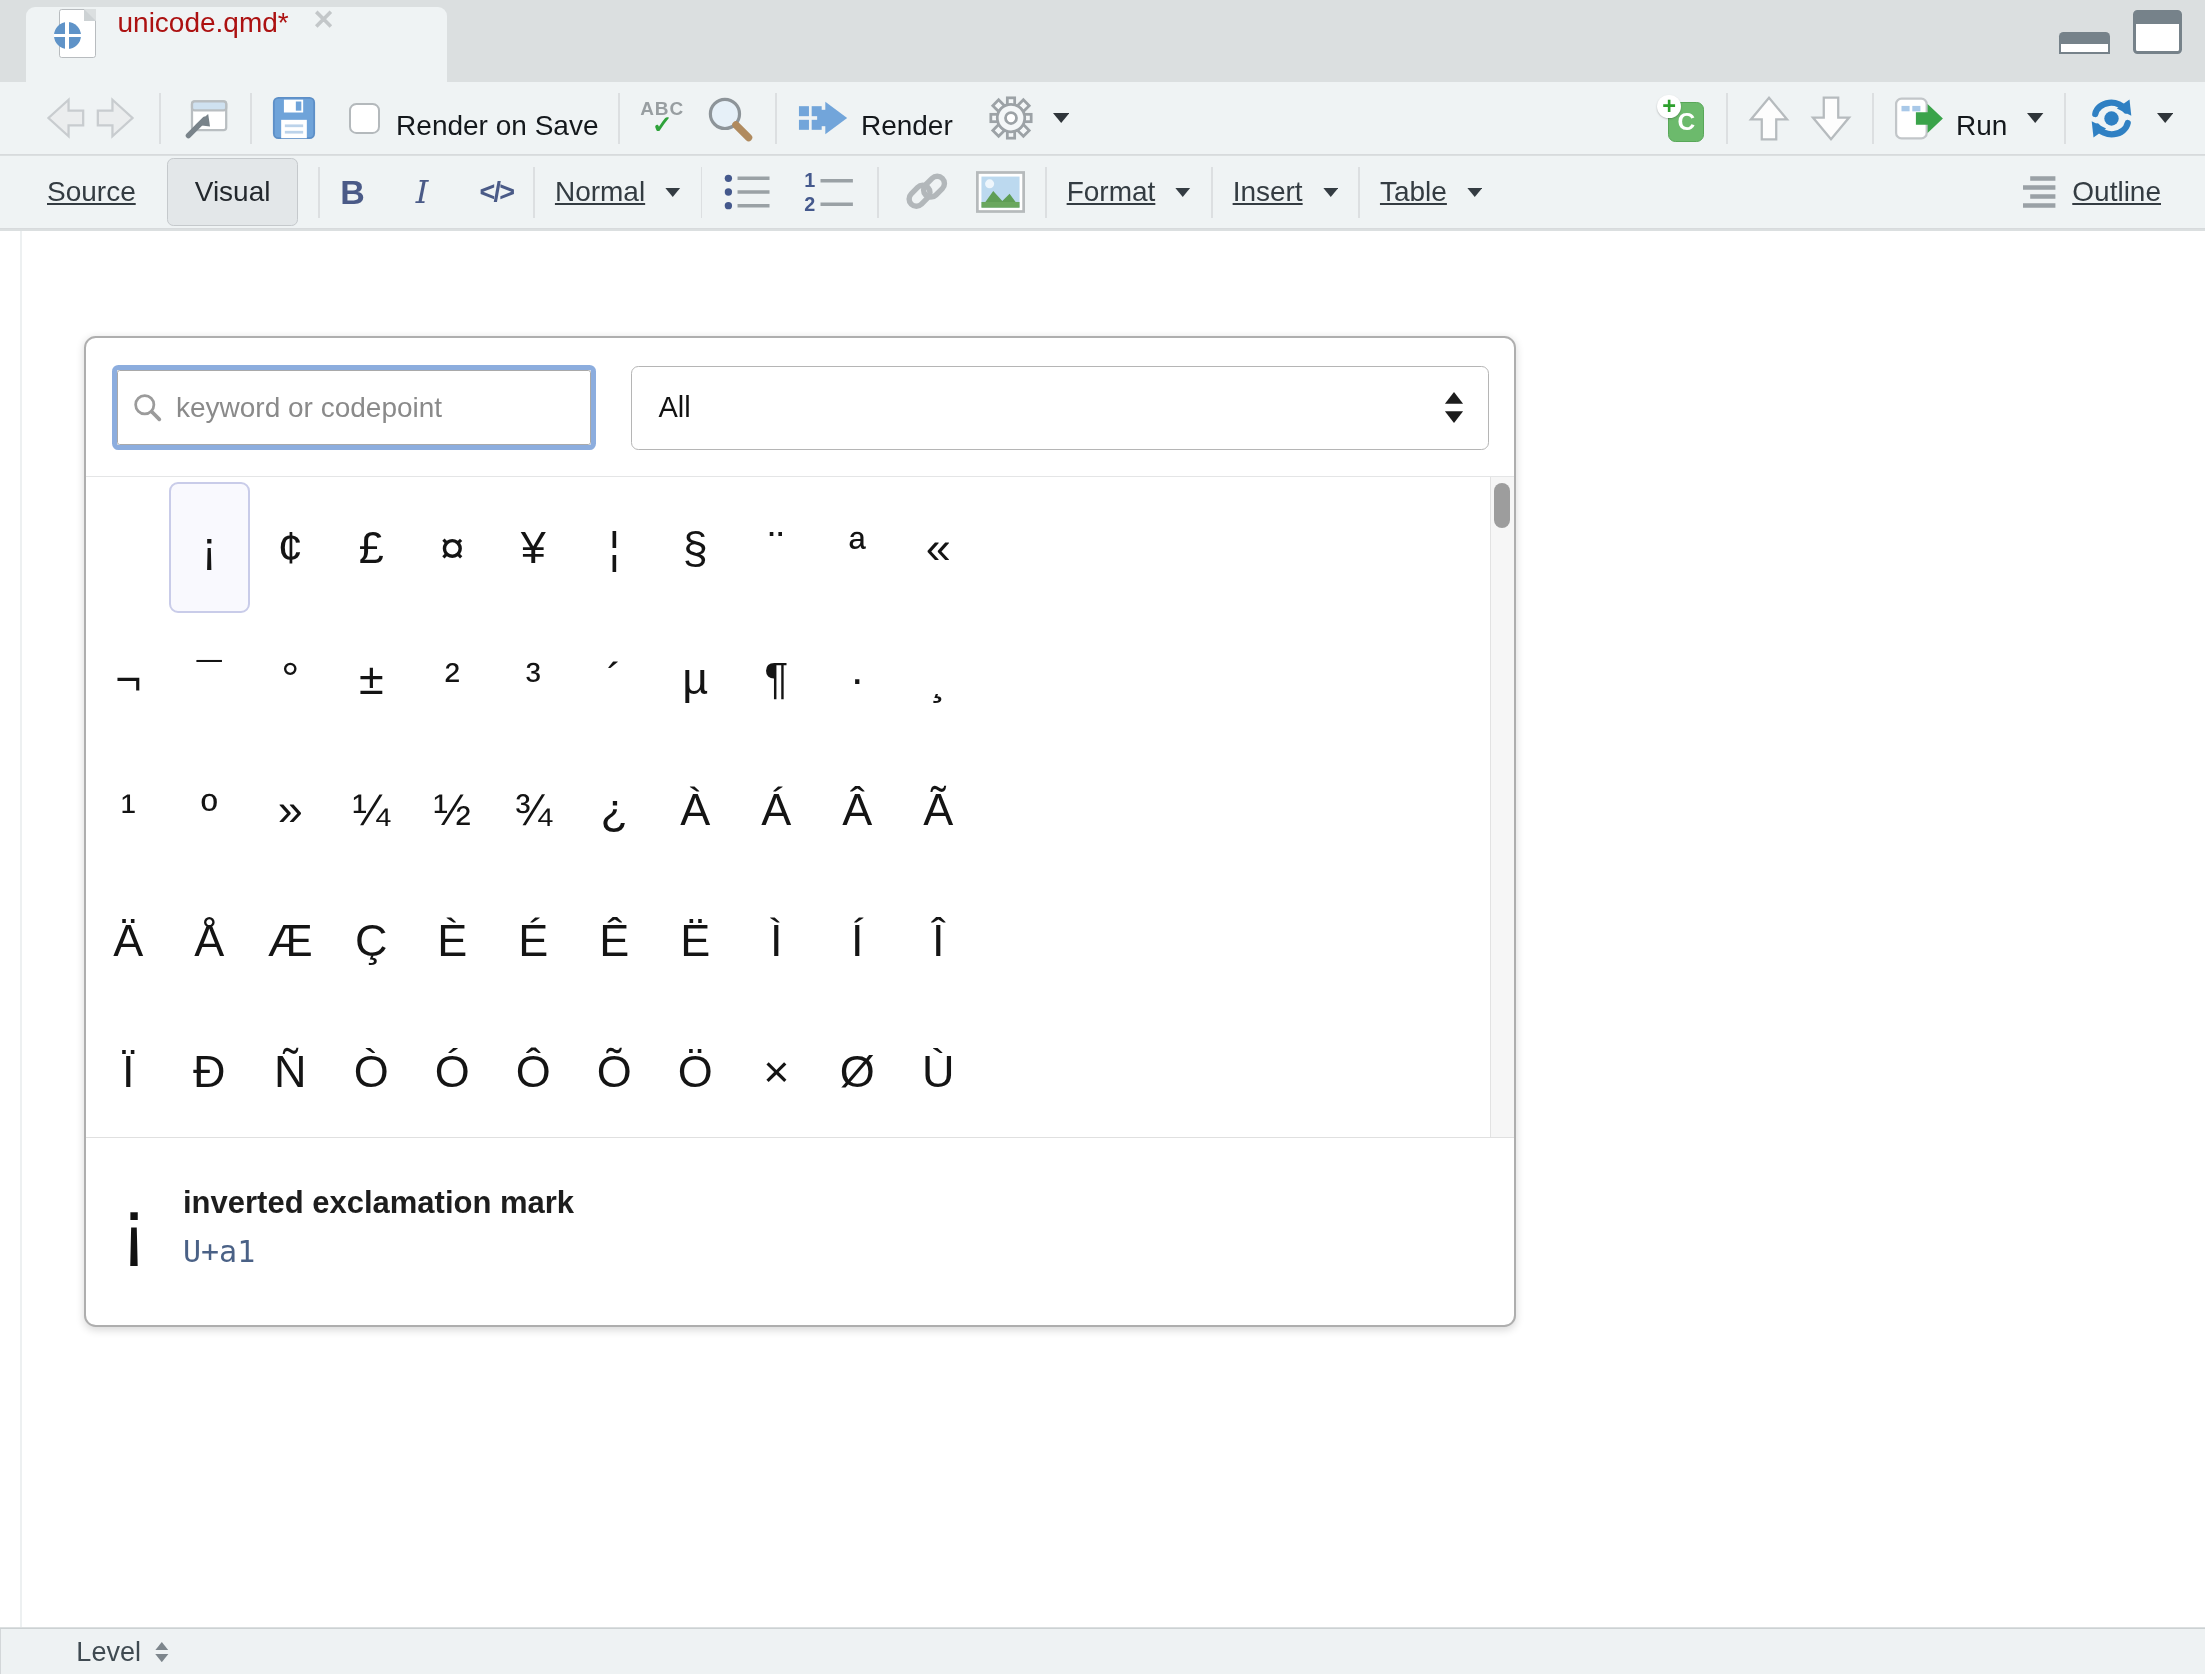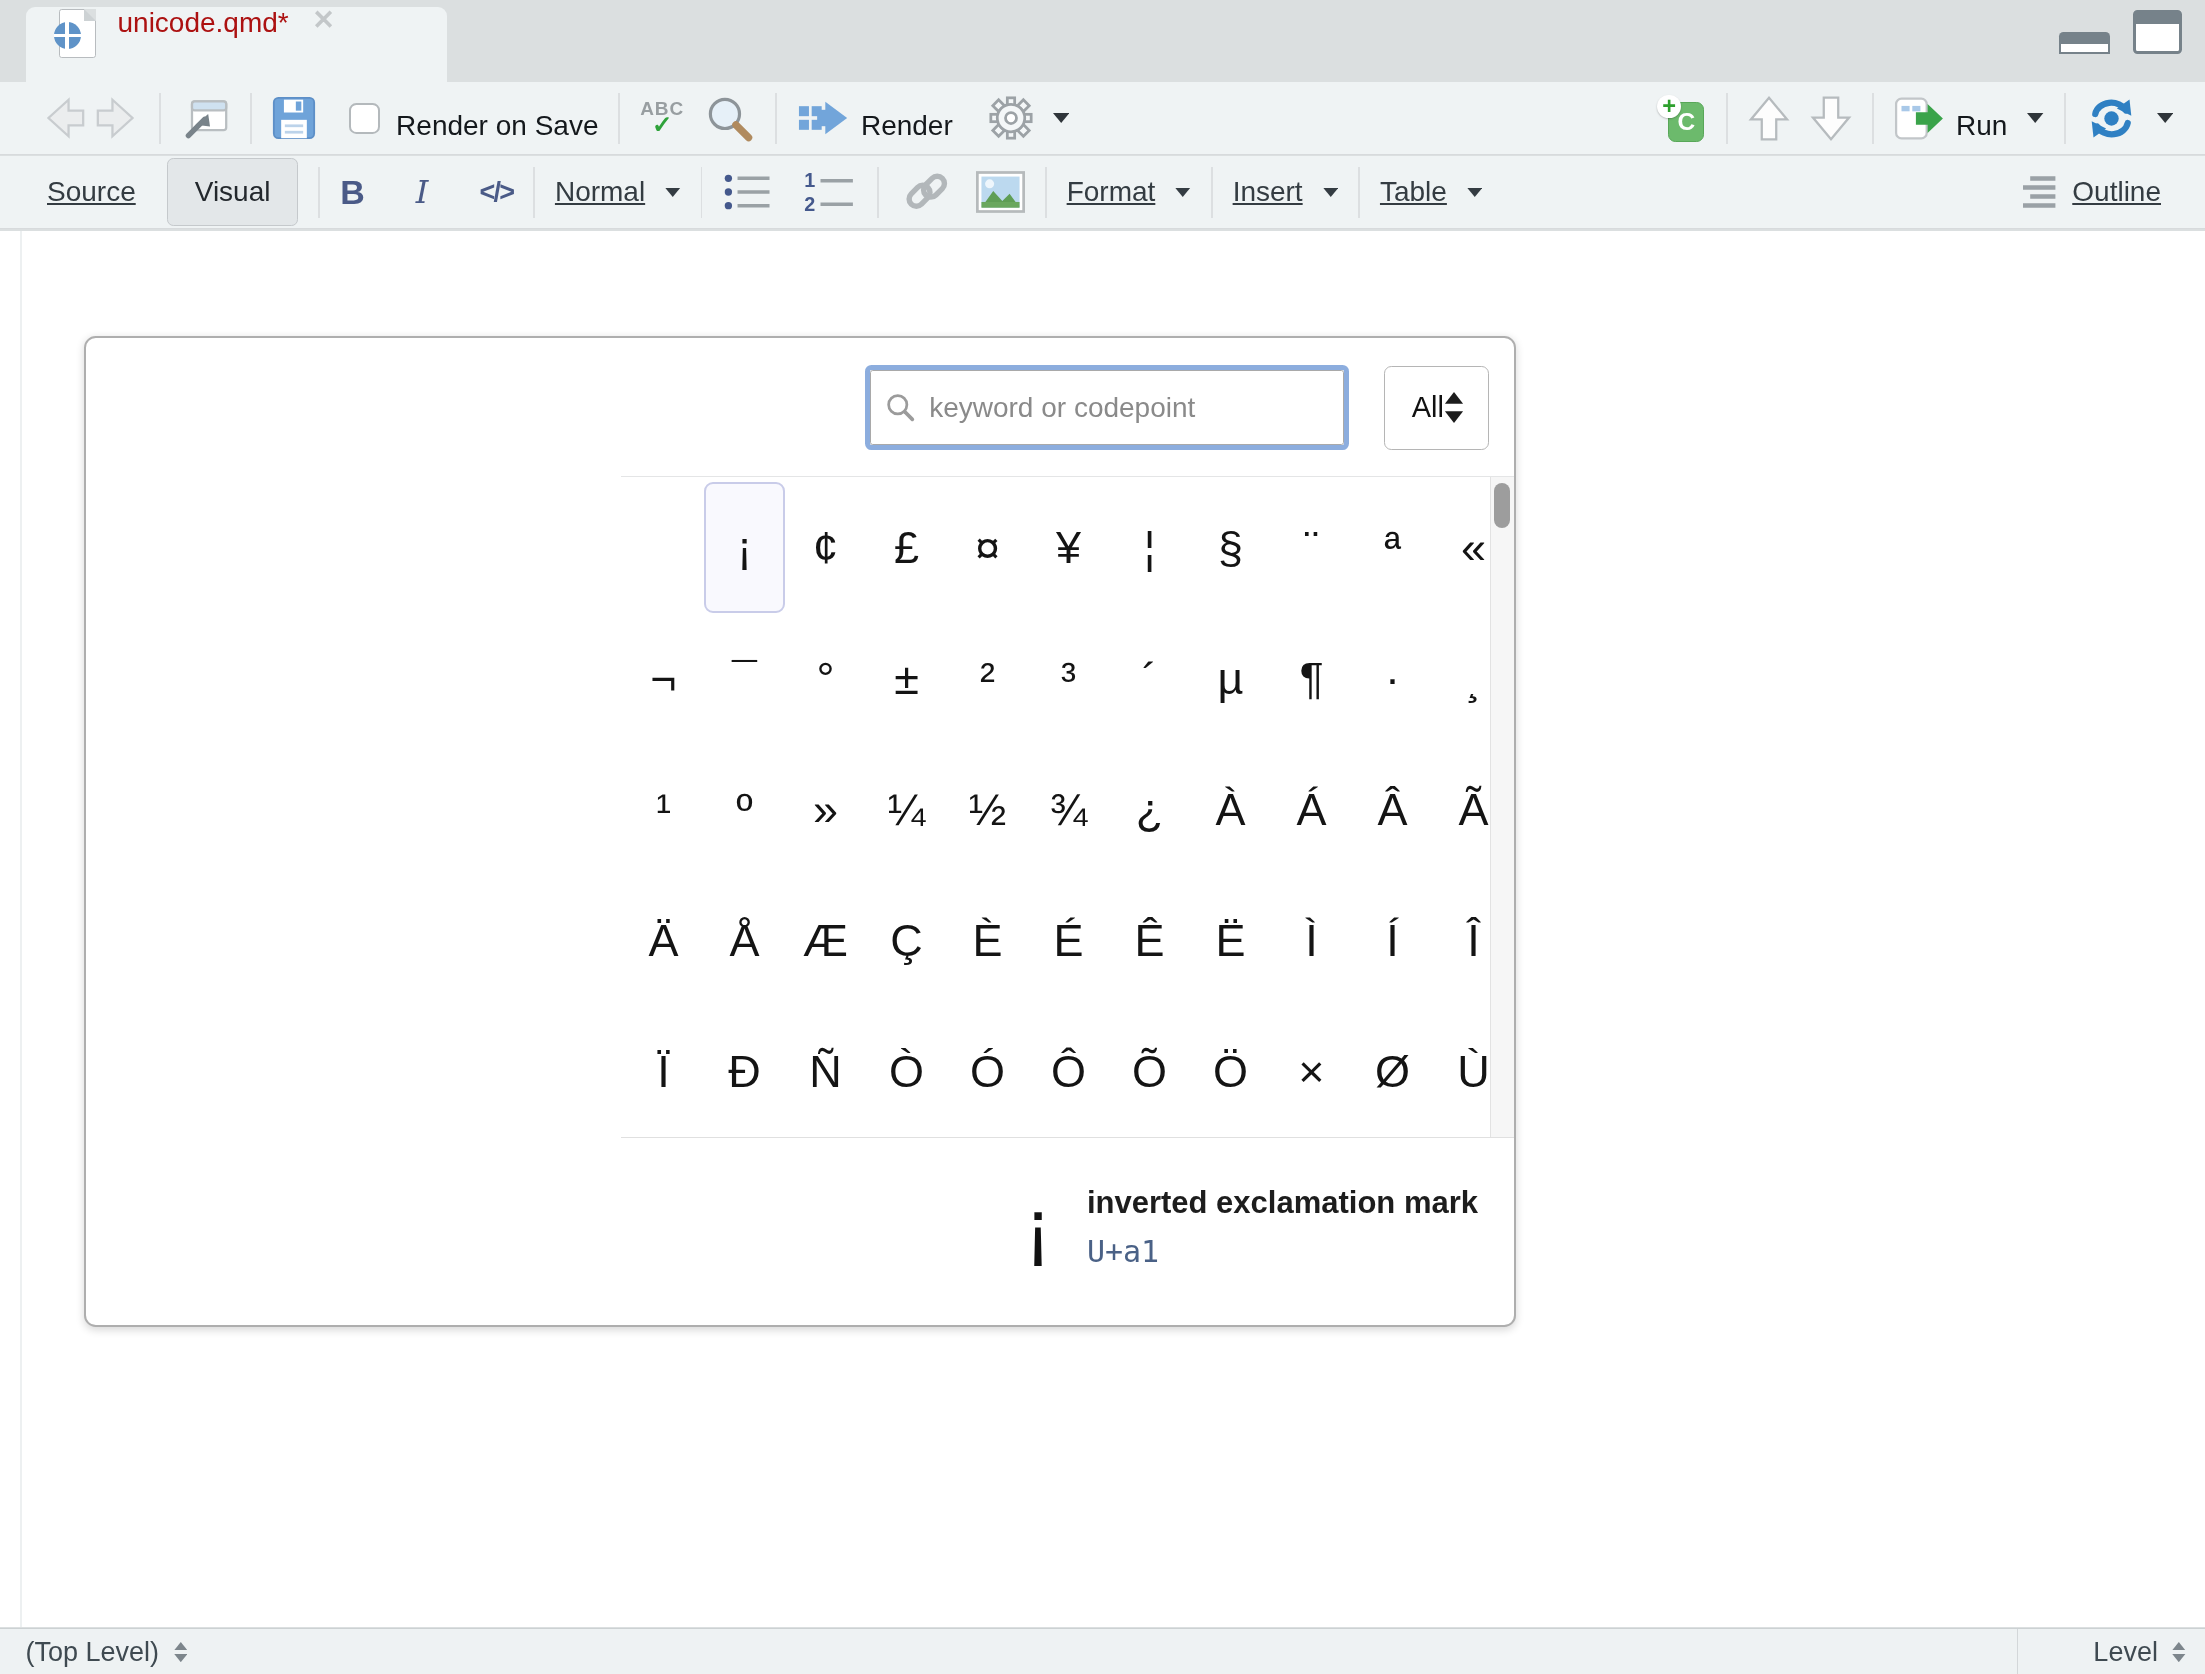--- a/index.html
+++ b/index.html
@@ -59,21 +59,21 @@
   .code-glyph{font-size:27px;font-weight:bold;color:#4a5a87;letter-spacing:-1.8px;}
   .fmt-gap{width:25.5px;flex:0 0 auto;}
   
   .content{position:absolute;left:0;top:231px;width:100%;height:1396px;background:#fff;}
   .gutter-line{position:absolute;left:20px;top:0;bottom:0;width:1.8px;background:#edf0f1;}
   
   .dialog{
     position:absolute;left:84px;top:105px;width:1432px;height:991px;
     background:#fff;border:2.7px solid #aeaeae;border-radius:11.8px;
     box-shadow:0 2.7px 9px rgba(0,0,0,0.16);box-sizing:border-box;
-    display:flex;flex-direction:column;align-items:flex-end;
+    display:flex;flex-direction:column;
   }
   .dlg-top{display:flex;align-items:center;padding:27px 25.5px 25.5px 25.5px;flex:0 0 auto;}
   .search-wrap{
     position:relative;width:484px;height:85px;box-sizing:border-box;
     border:5.5px solid #8cadde;border-radius:6.4px;background:#fff;flex:0 0 auto;
     display:flex;align-items:center;
   }
   .search-inner{position:absolute;inset:0;border:1.8px solid #a9a9a9;border-radius:2.7px;display:flex;align-items:center;padding-left:14.5px;box-sizing:border-box;}
   .search-input{
     border:none;outline:none;flex:1;height:100%;font-size:28px;color:#333;
@@ -449,31 +449,20 @@
       <span class="preview-char">¡</span>
       <div class="preview-texts">
         <span class="preview-name">inverted exclamation mark</span>
         <span class="preview-code">U+a1</span>
       </div>
     </div>
   </div>
 </div>
 
 <div class="statusbar">
-  <div class="status-left">
-    <span class="status-text">(Top Level)</span>
-    <span class="spin">
-      <svg width="13.6" height="8.2" viewBox="0 0 16 10">
-          <polygon points="8,0 16,10 0,10" fill="#7d868c"></polygon>
-        </svg>
-      <svg width="13.6" height="8.2" viewBox="0 0 16 10">
-          <polygon points="8,10 16,0 0,0" fill="#7d868c"></polygon>
-        </svg>
-    </span>
-  </div>
   <div class="status-right">
     <span class="status-text">Level</span>
     <span class="spin" style="margin-left:0;">
       <svg width="13.6" height="8.2" viewBox="0 0 16 10">
           <polygon points="8,0 16,10 0,10" fill="#7d868c"></polygon>
         </svg>
       <svg width="13.6" height="8.2" viewBox="0 0 16 10">
           <polygon points="8,10 16,0 0,0" fill="#7d868c"></polygon>
         </svg>
     </span>

